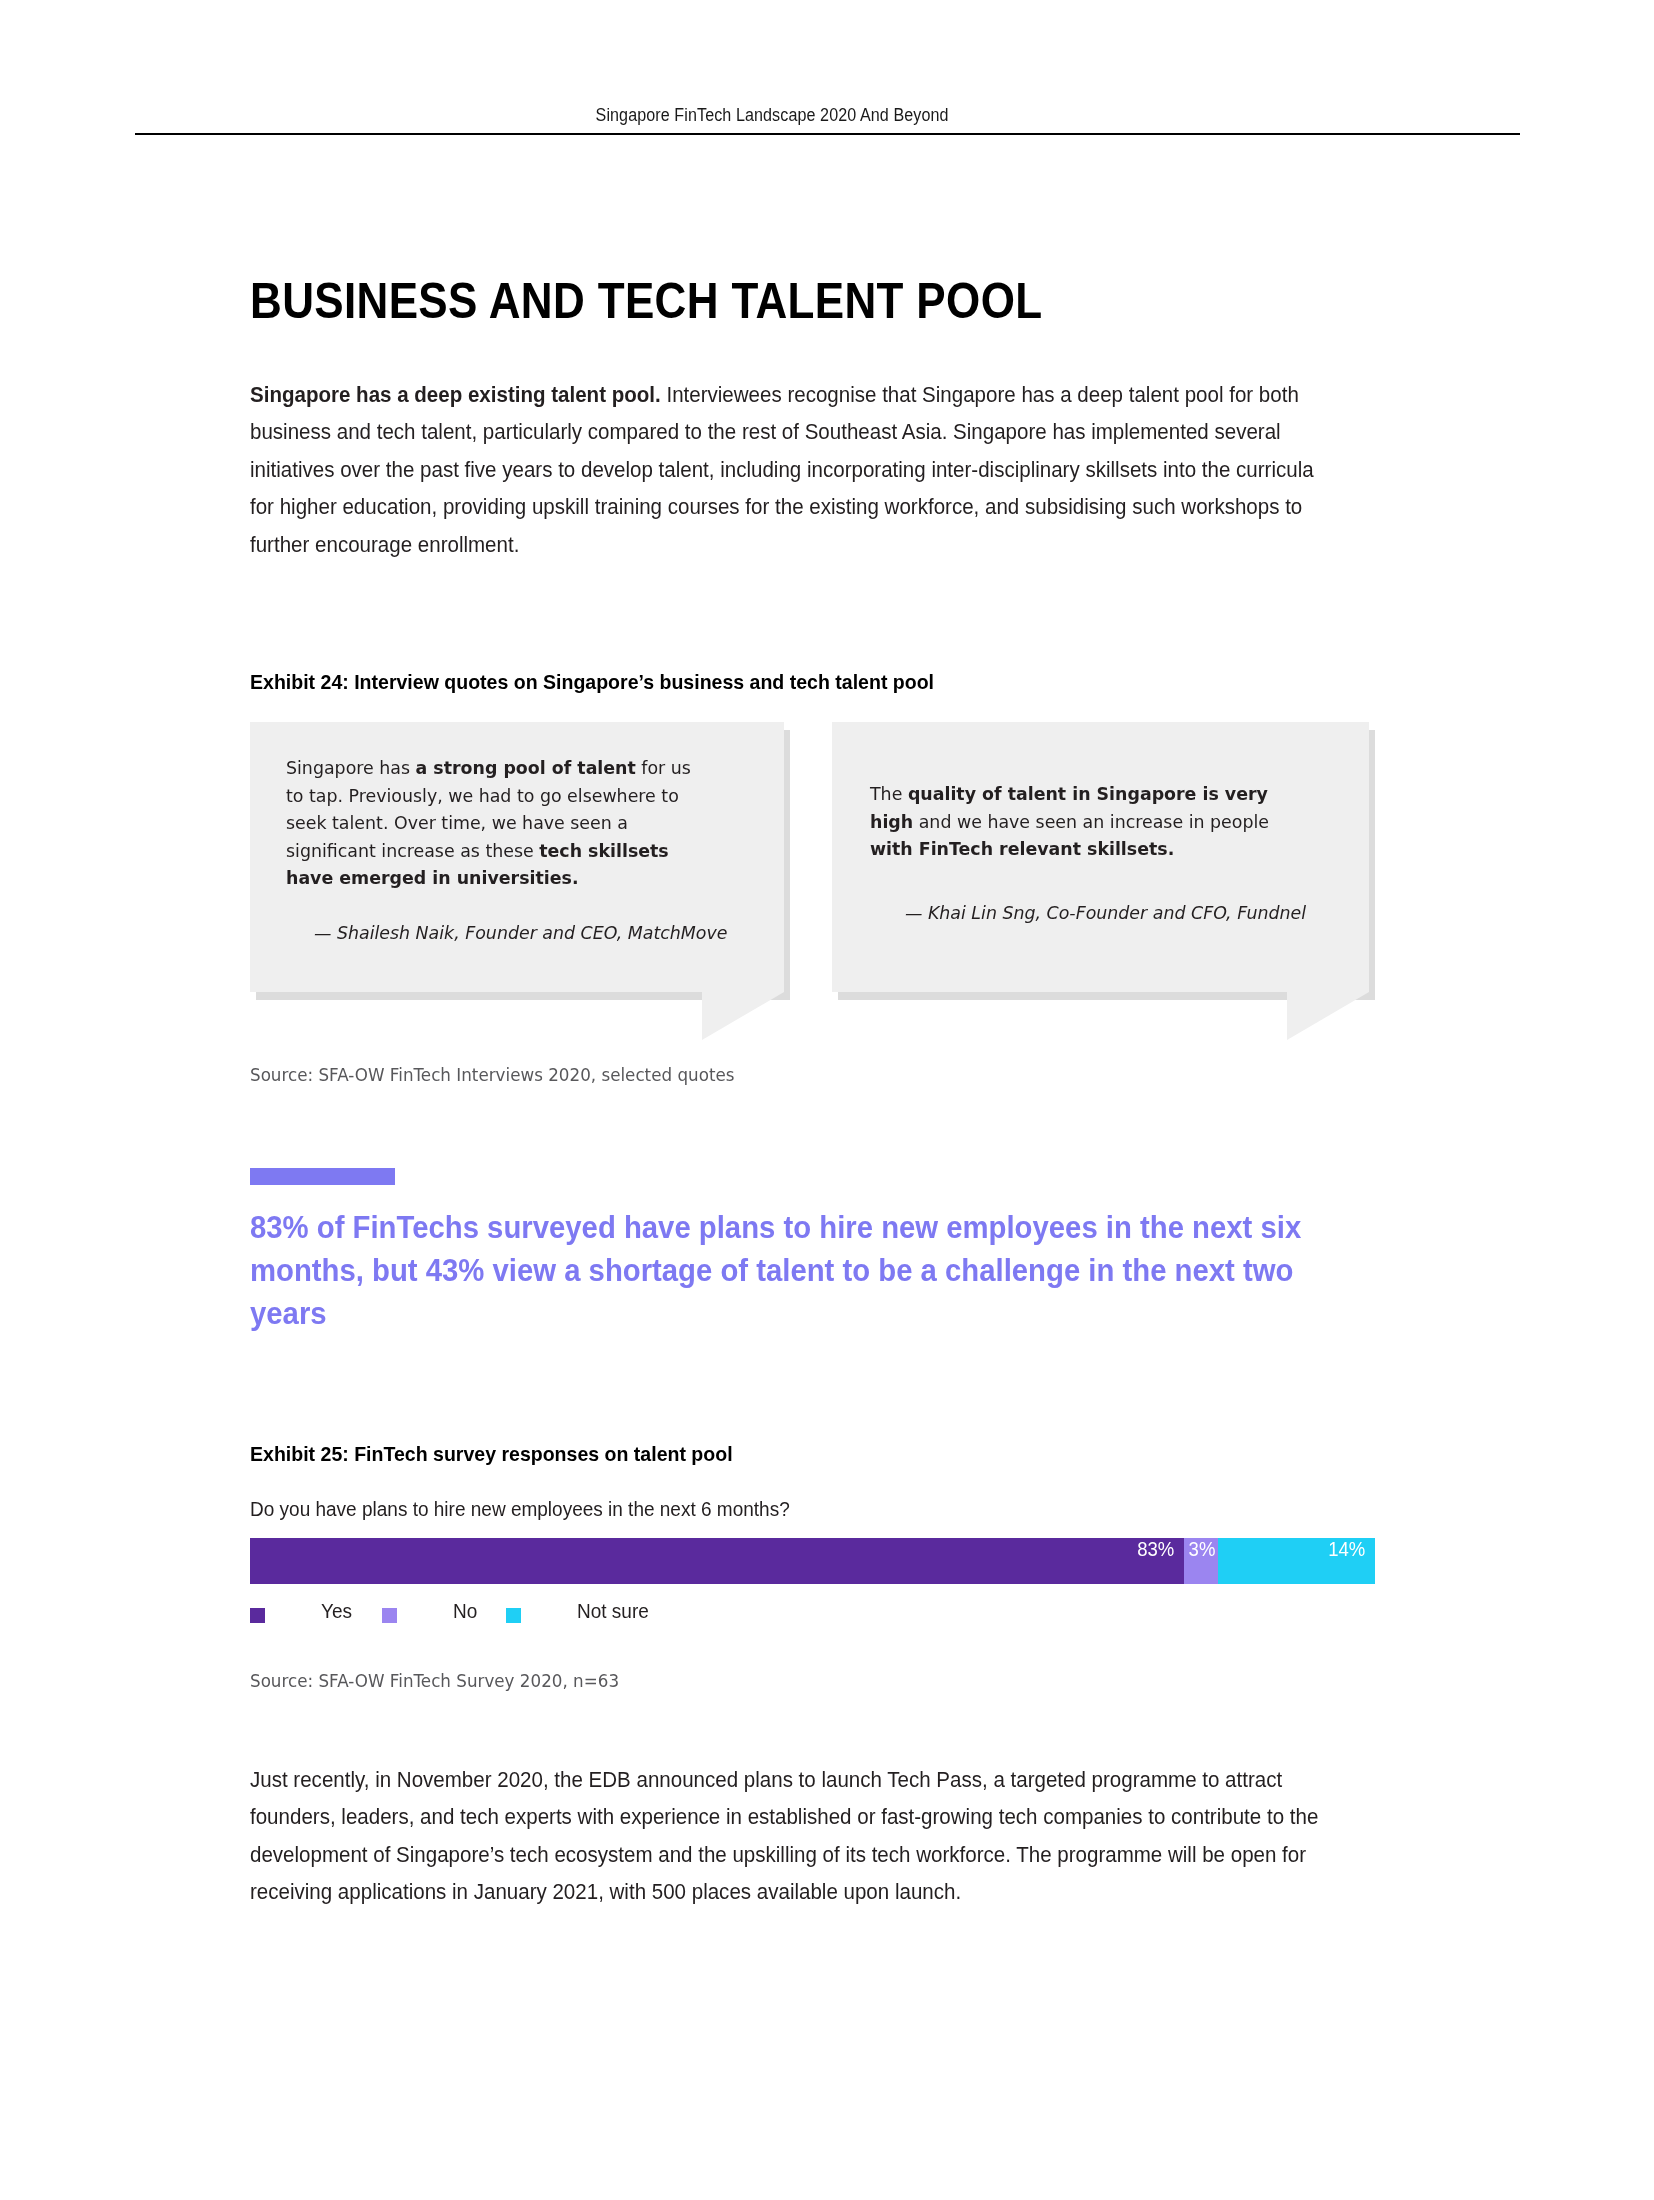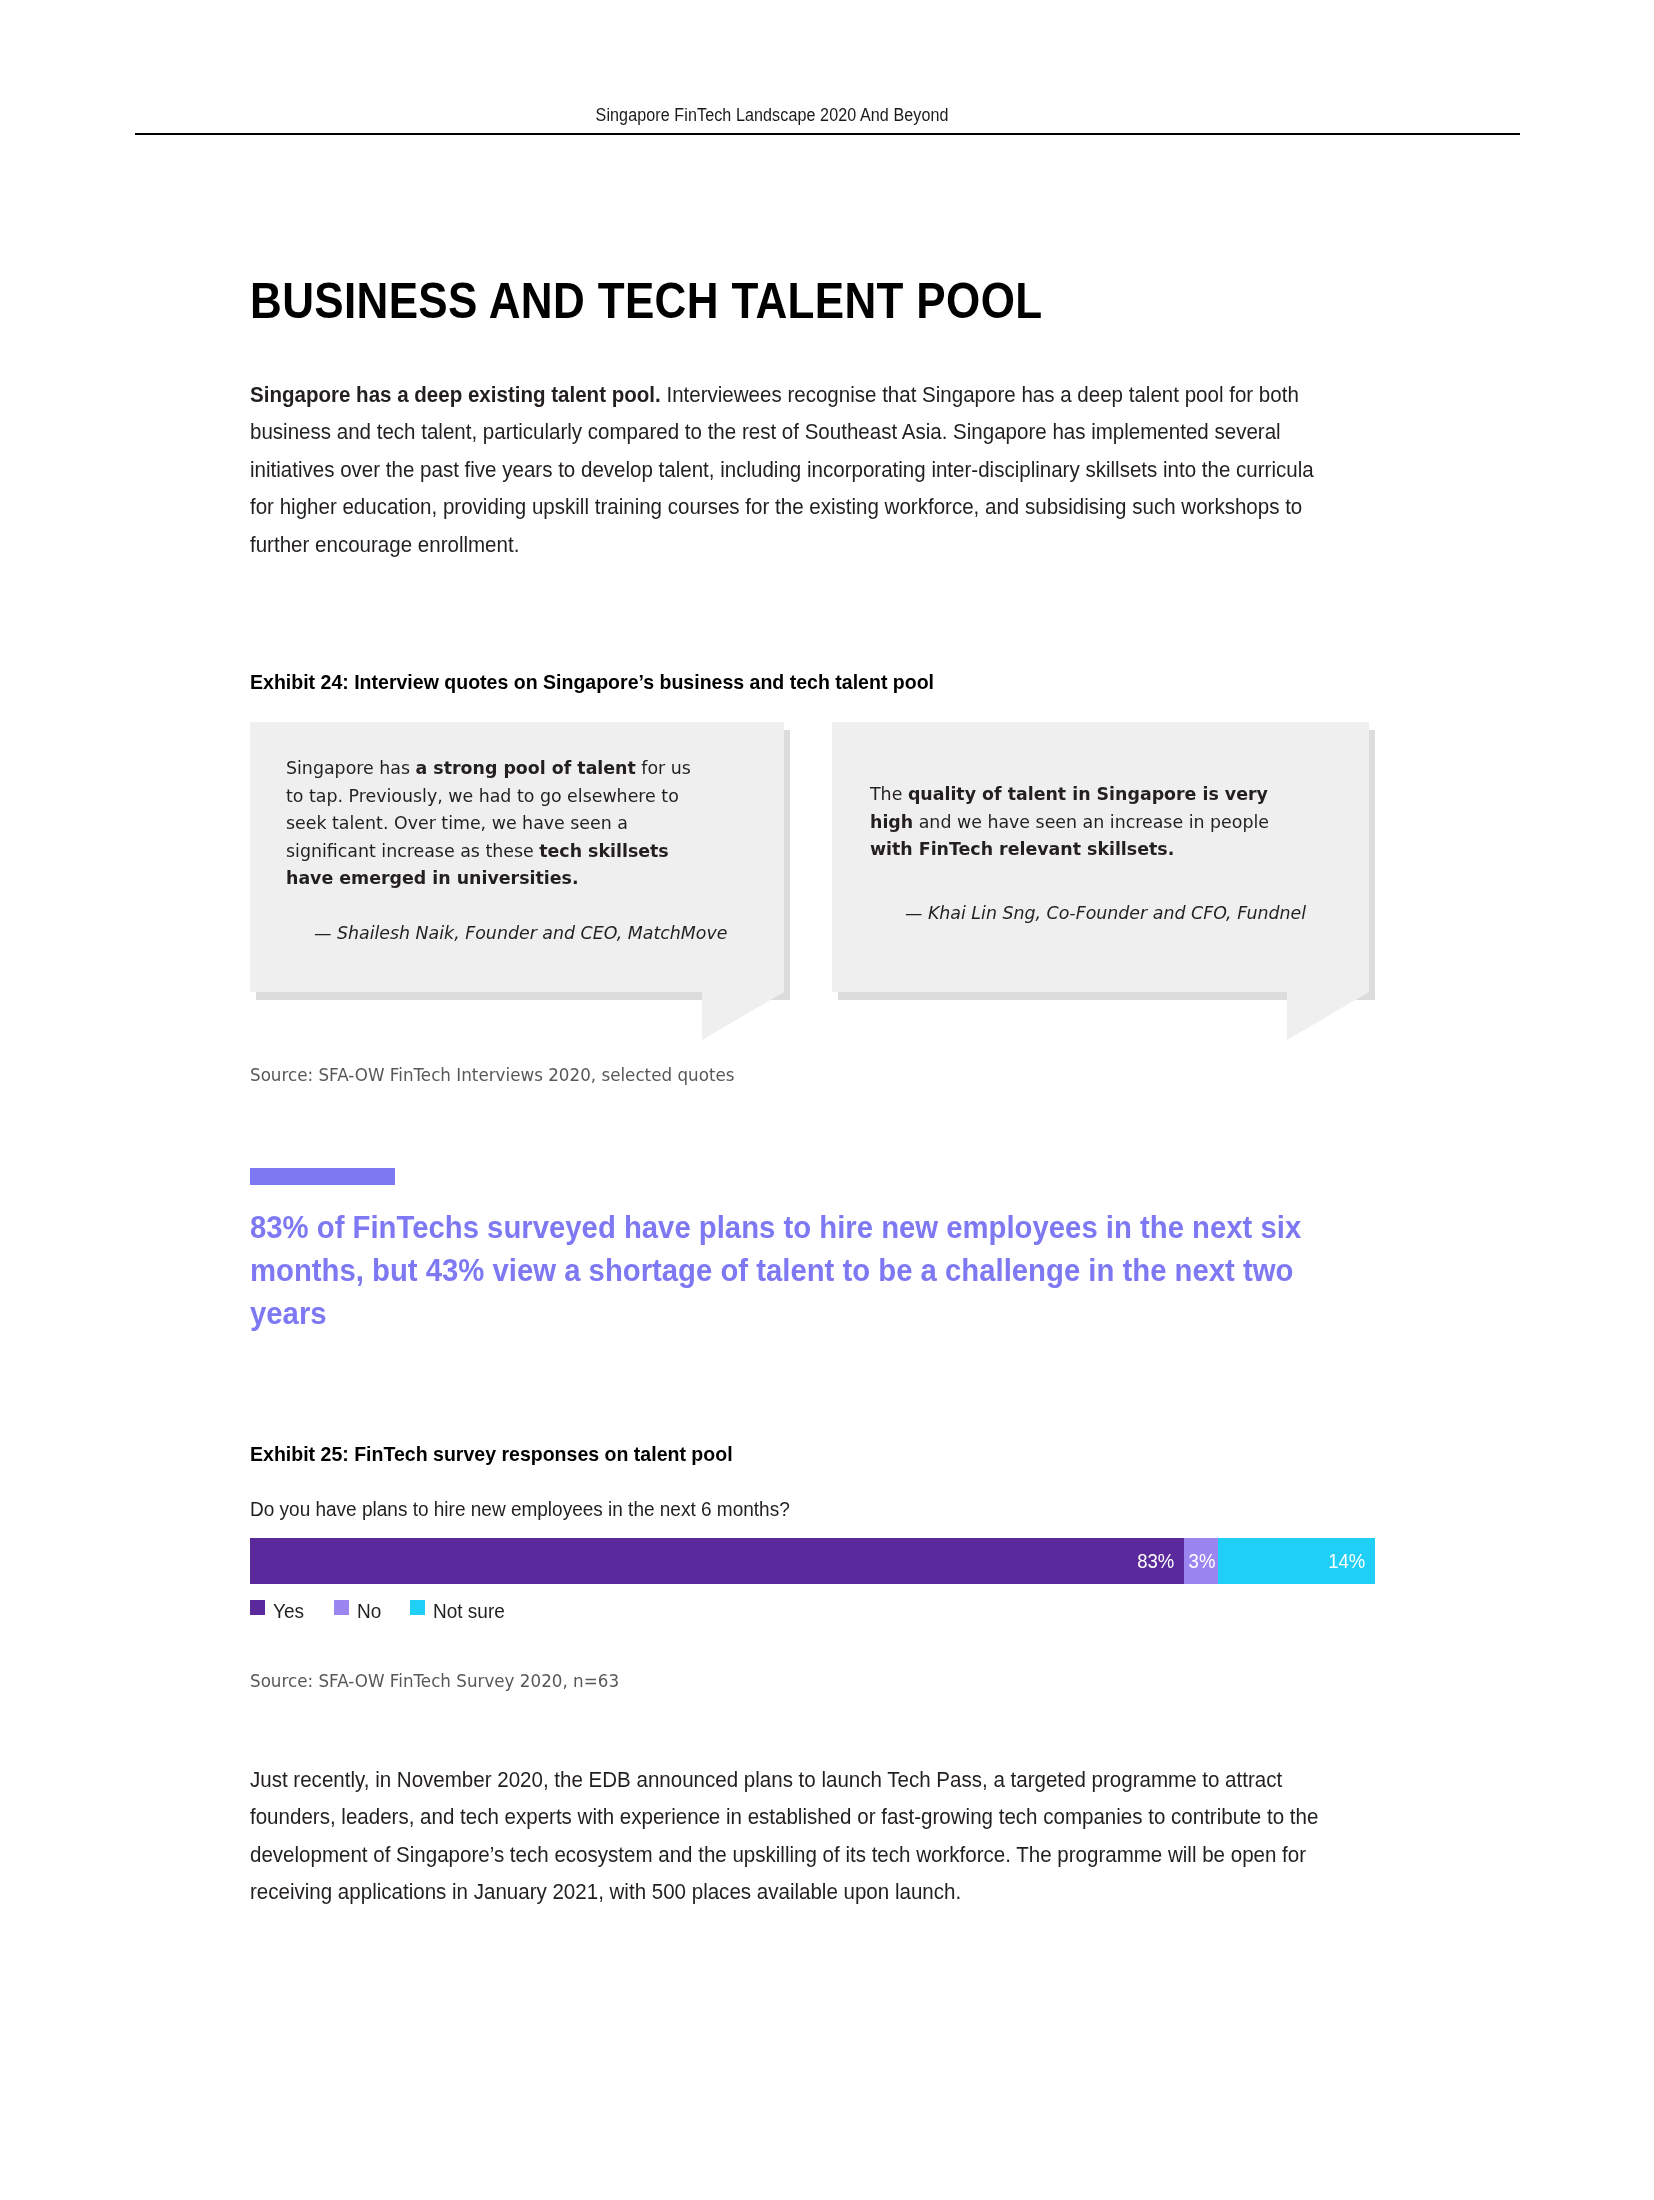--- a/index.html
+++ b/index.html
@@ -195,21 +195,20 @@
     top: 1538px;
     width: 1125px;
     height: 46px;
     display: flex;
     overflow: hidden;
   }
   .bar-seg {
     position: relative;
     height: 100%;
     display: flex;
-    align-items: center;
     justify-content: flex-end;
   }
   .bar-seg-label {
     color: #ffffff;
     font-size: 19.5px;
     font-family: "Liberation Sans Narrow", "Liberation Sans", sans-serif;
     padding-right: 9px;
     white-space: nowrap;
     transform: scaleX(.95);
   }
@@ -222,22 +221,23 @@
 
   .legend {
     position: absolute;
     left: 0;
     top: 1600px;
     display: flex;
     align-items: center;
   }
   .legend-item {
     display: flex;
-    align-items: flex-start;
+    align-items: flex-end;
     margin-right: 28px;
+    gap: 48px;
   }
   .legend-swatch {
     width: 15px;
     height: 15px;
     margin-right: 8px;
     flex: 0 0 auto;
   }
   .legend-label {
     font-size: 20px;
     color: #231f20;

